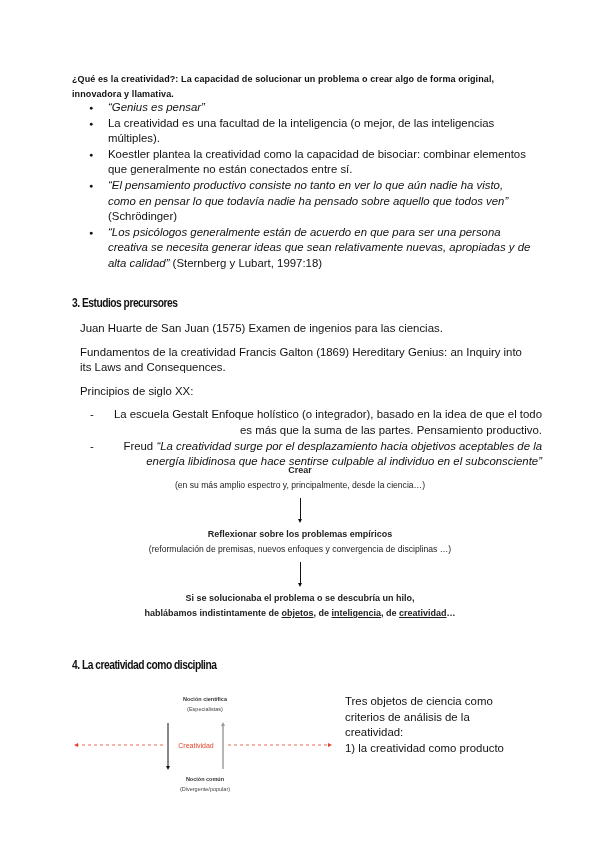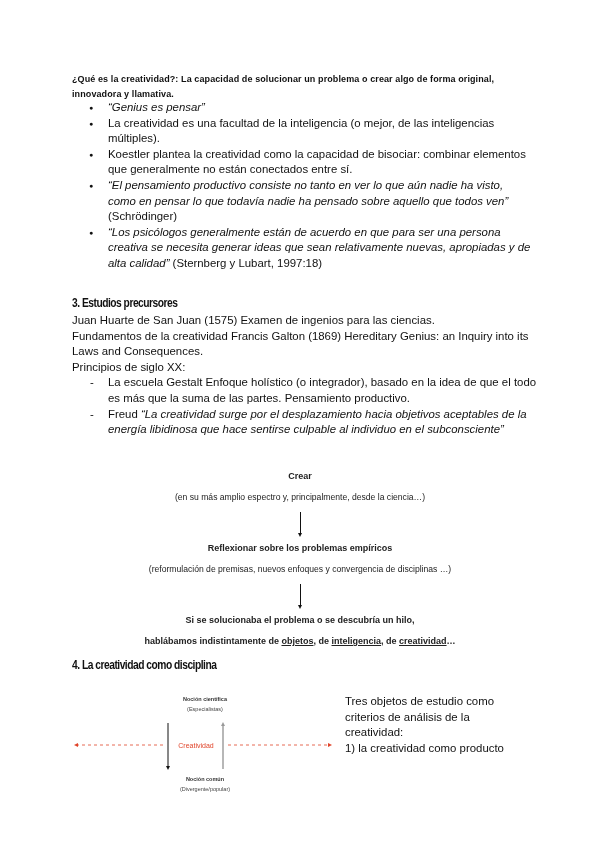--- a/index.html
+++ b/index.html
@@ -25,30 +25,30 @@
     h3 {
       position: absolute; margin: 0; font-weight: bold;
       font-family: "Liberation Sans Narrow", "Liberation Sans", sans-serif;
       font-size: 12.5px; letter-spacing: -0.6px; transform: scaleX(0.82); transform-origin: left;
     }
     .sec3-title { left: 72px; top: 296px; }
     .sec3-body {
       position: absolute; left: 72px; top: 313px; width: 470px;
       font-size: 11.4px; line-height: 15.6px;
     }
-    .sec3-body p { margin: 0; }
+    .sec3-body p { margin: 8px; }
     ul.dashes { margin: 0; padding: 0; list-style: none; }
-    ul.dashes li { position: relative; padding-left: 36px; }
+    ul.dashes li { position: relative; padding-left: 36px; text-align: right; }
     ul.dashes li::before { content: "-"; position: absolute; left: 18px; top: 0; }
     .flow {
       position: absolute; left: 100px; top: 462px; width: 400px; text-align: center;
       font-size: 8.6px; line-height: 13px; color: #222;
     }
     .flow .bold { font-weight: bold; font-size: 9px; }
-    .flow p { margin: 8px; }
+    .flow p { margin: 2px; }
     .arrow-down {
       width: 1px; height: 22px; background: #111; margin: 6px auto 8px; position: relative;
     }
     .arrow-down::after {
       content: ""; position: absolute; left: -2px; bottom: -3px;
       border-left: 2.5px solid transparent; border-right: 2.5px solid transparent;
       border-top: 4px solid #111;
     }
     .flow u { text-decoration: underline; }
     .sec4-title { left: 72px; top: 658px; }
@@ -118,17 +118,17 @@
       <polygon points="163,32 161,36 165,36" fill="#999"></polygon>
       <text x="136" y="58" text-anchor="middle" font-size="7" font-family="Liberation Sans, sans-serif" fill="#e0442a">Creatividad</text>
     </svg>
     <div class="lbl" style="top:84px;">
       <div class="b">Noción común</div>
       <div>(Divergente/popular)</div>
     </div>
   </div>
 
   <div class="side-text">
-    <div>Tres objetos de estudio como criterios de análisis de la creatividad:</div>
+    <div>Tres objetos de ciencia como criterios de análisis de la creatividad:</div>
     <div>1) la creatividad como producto</div>
   </div>
 
 </div>
 
 </body></html>

